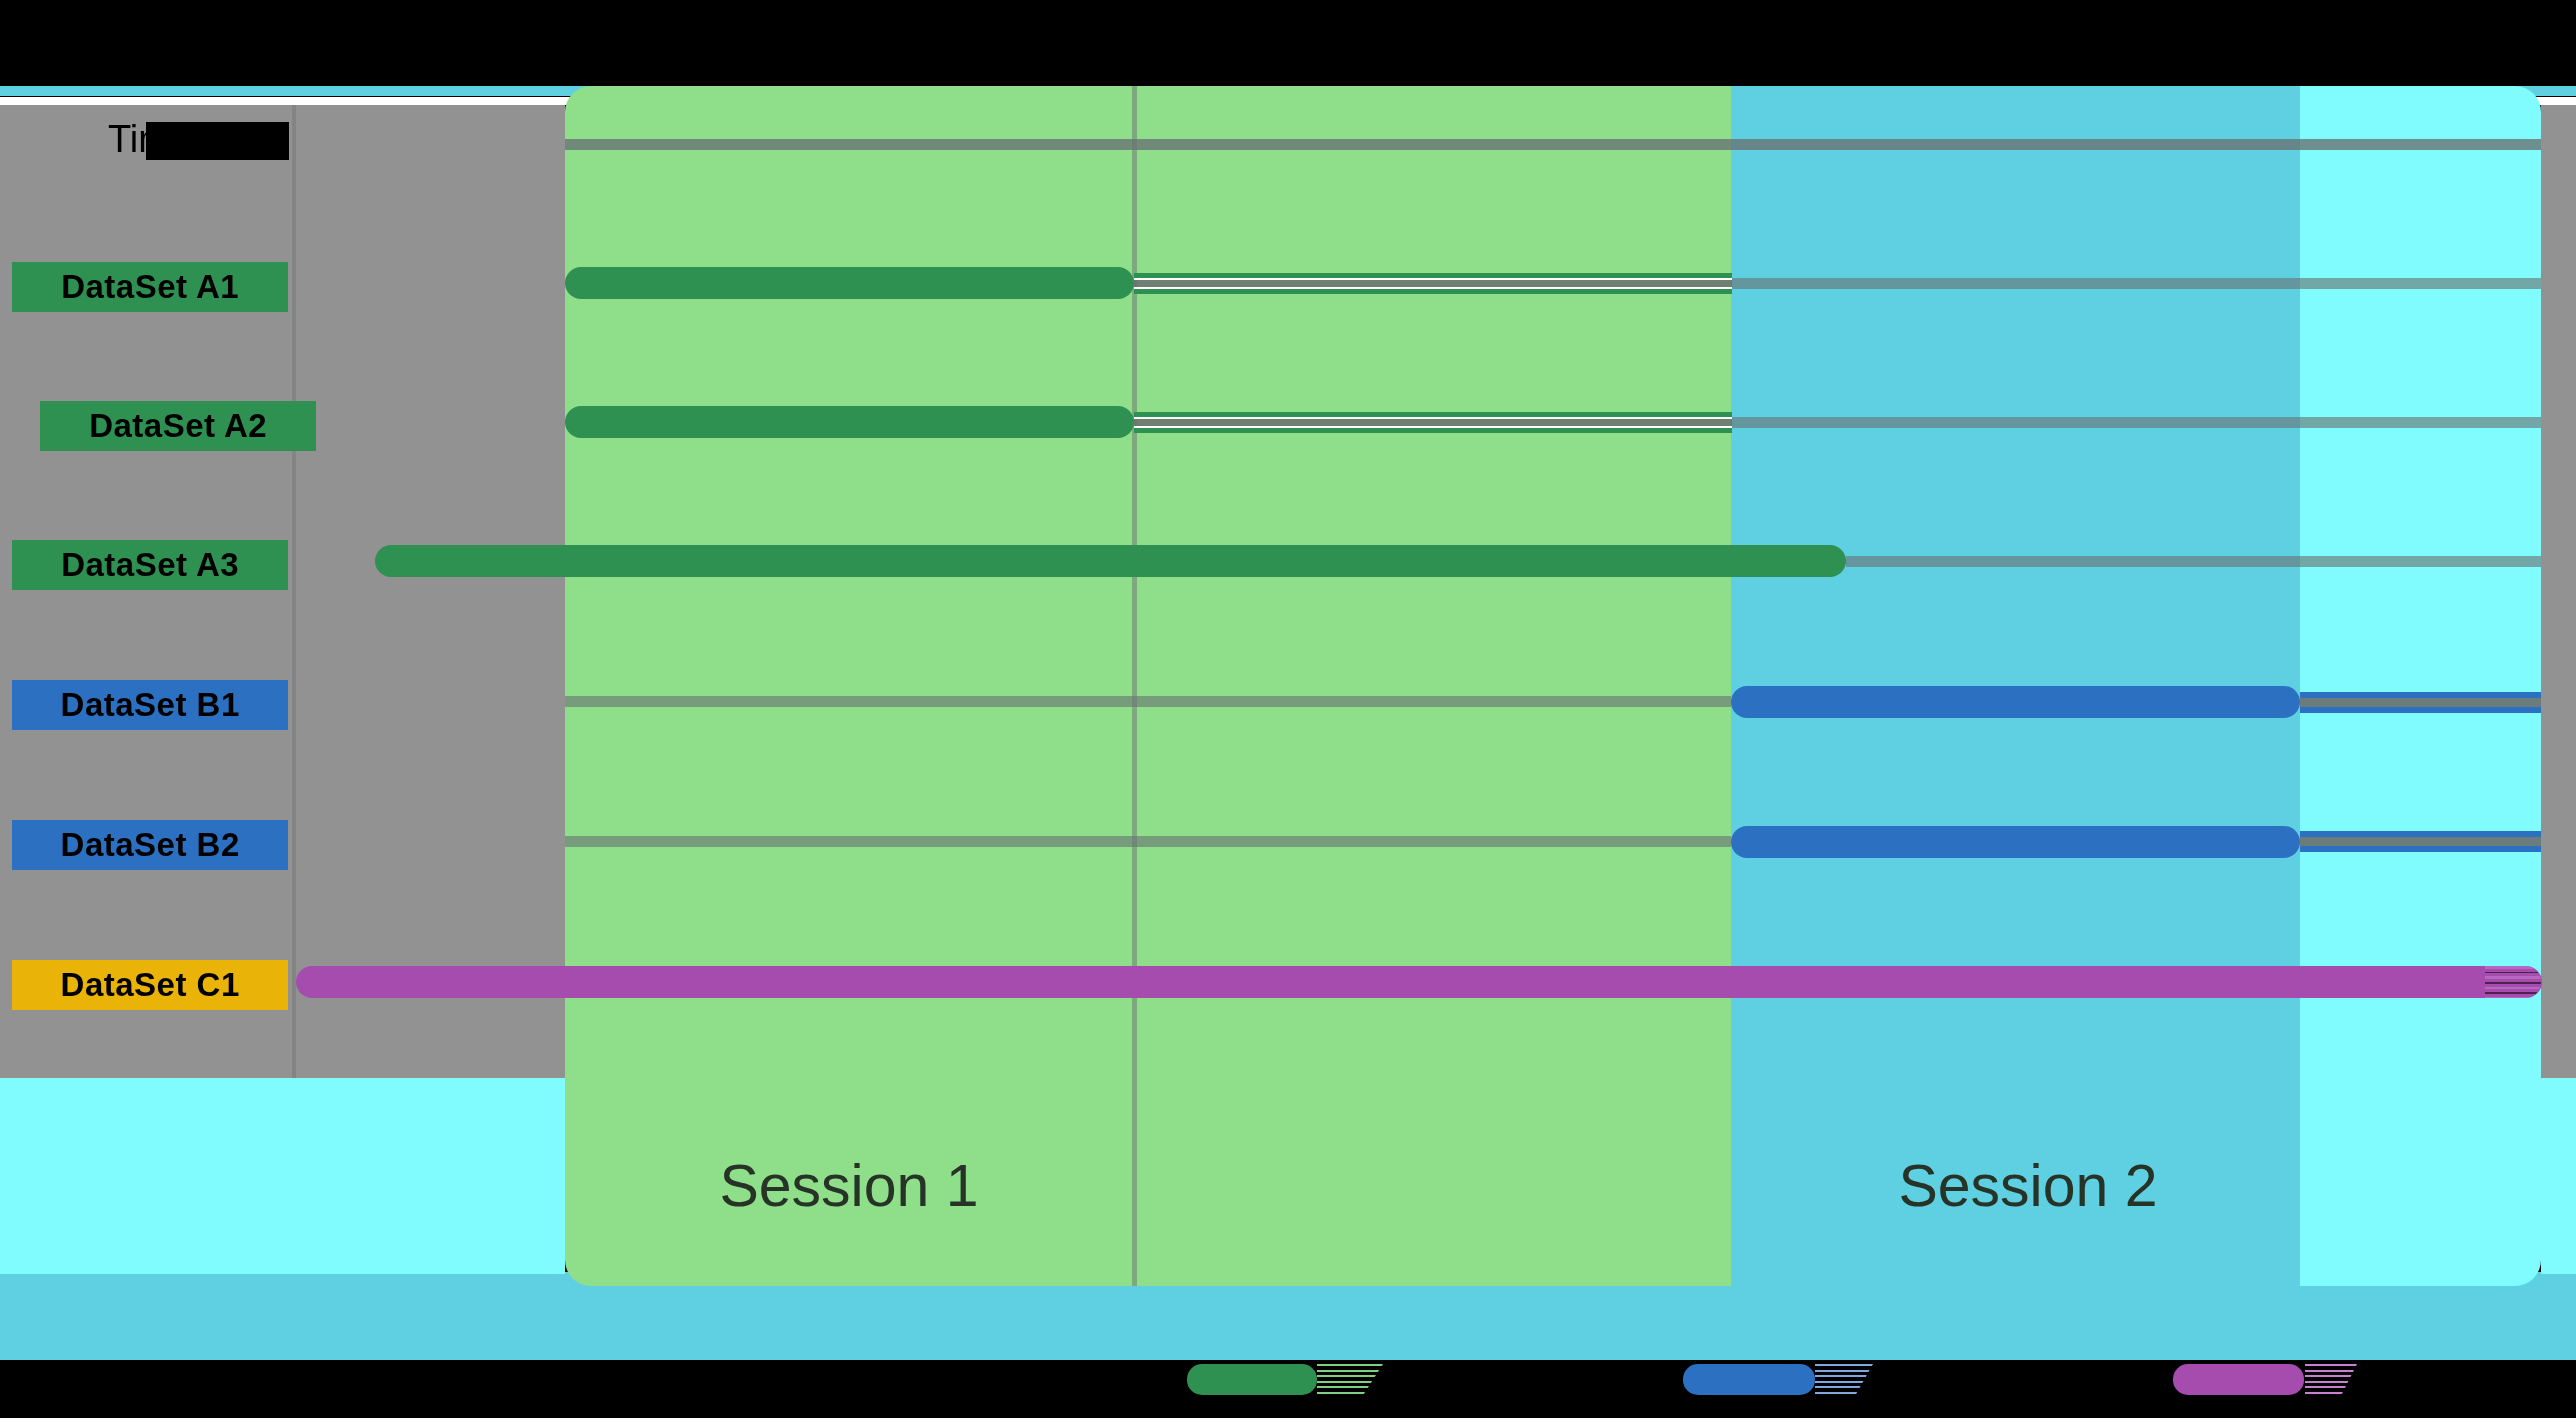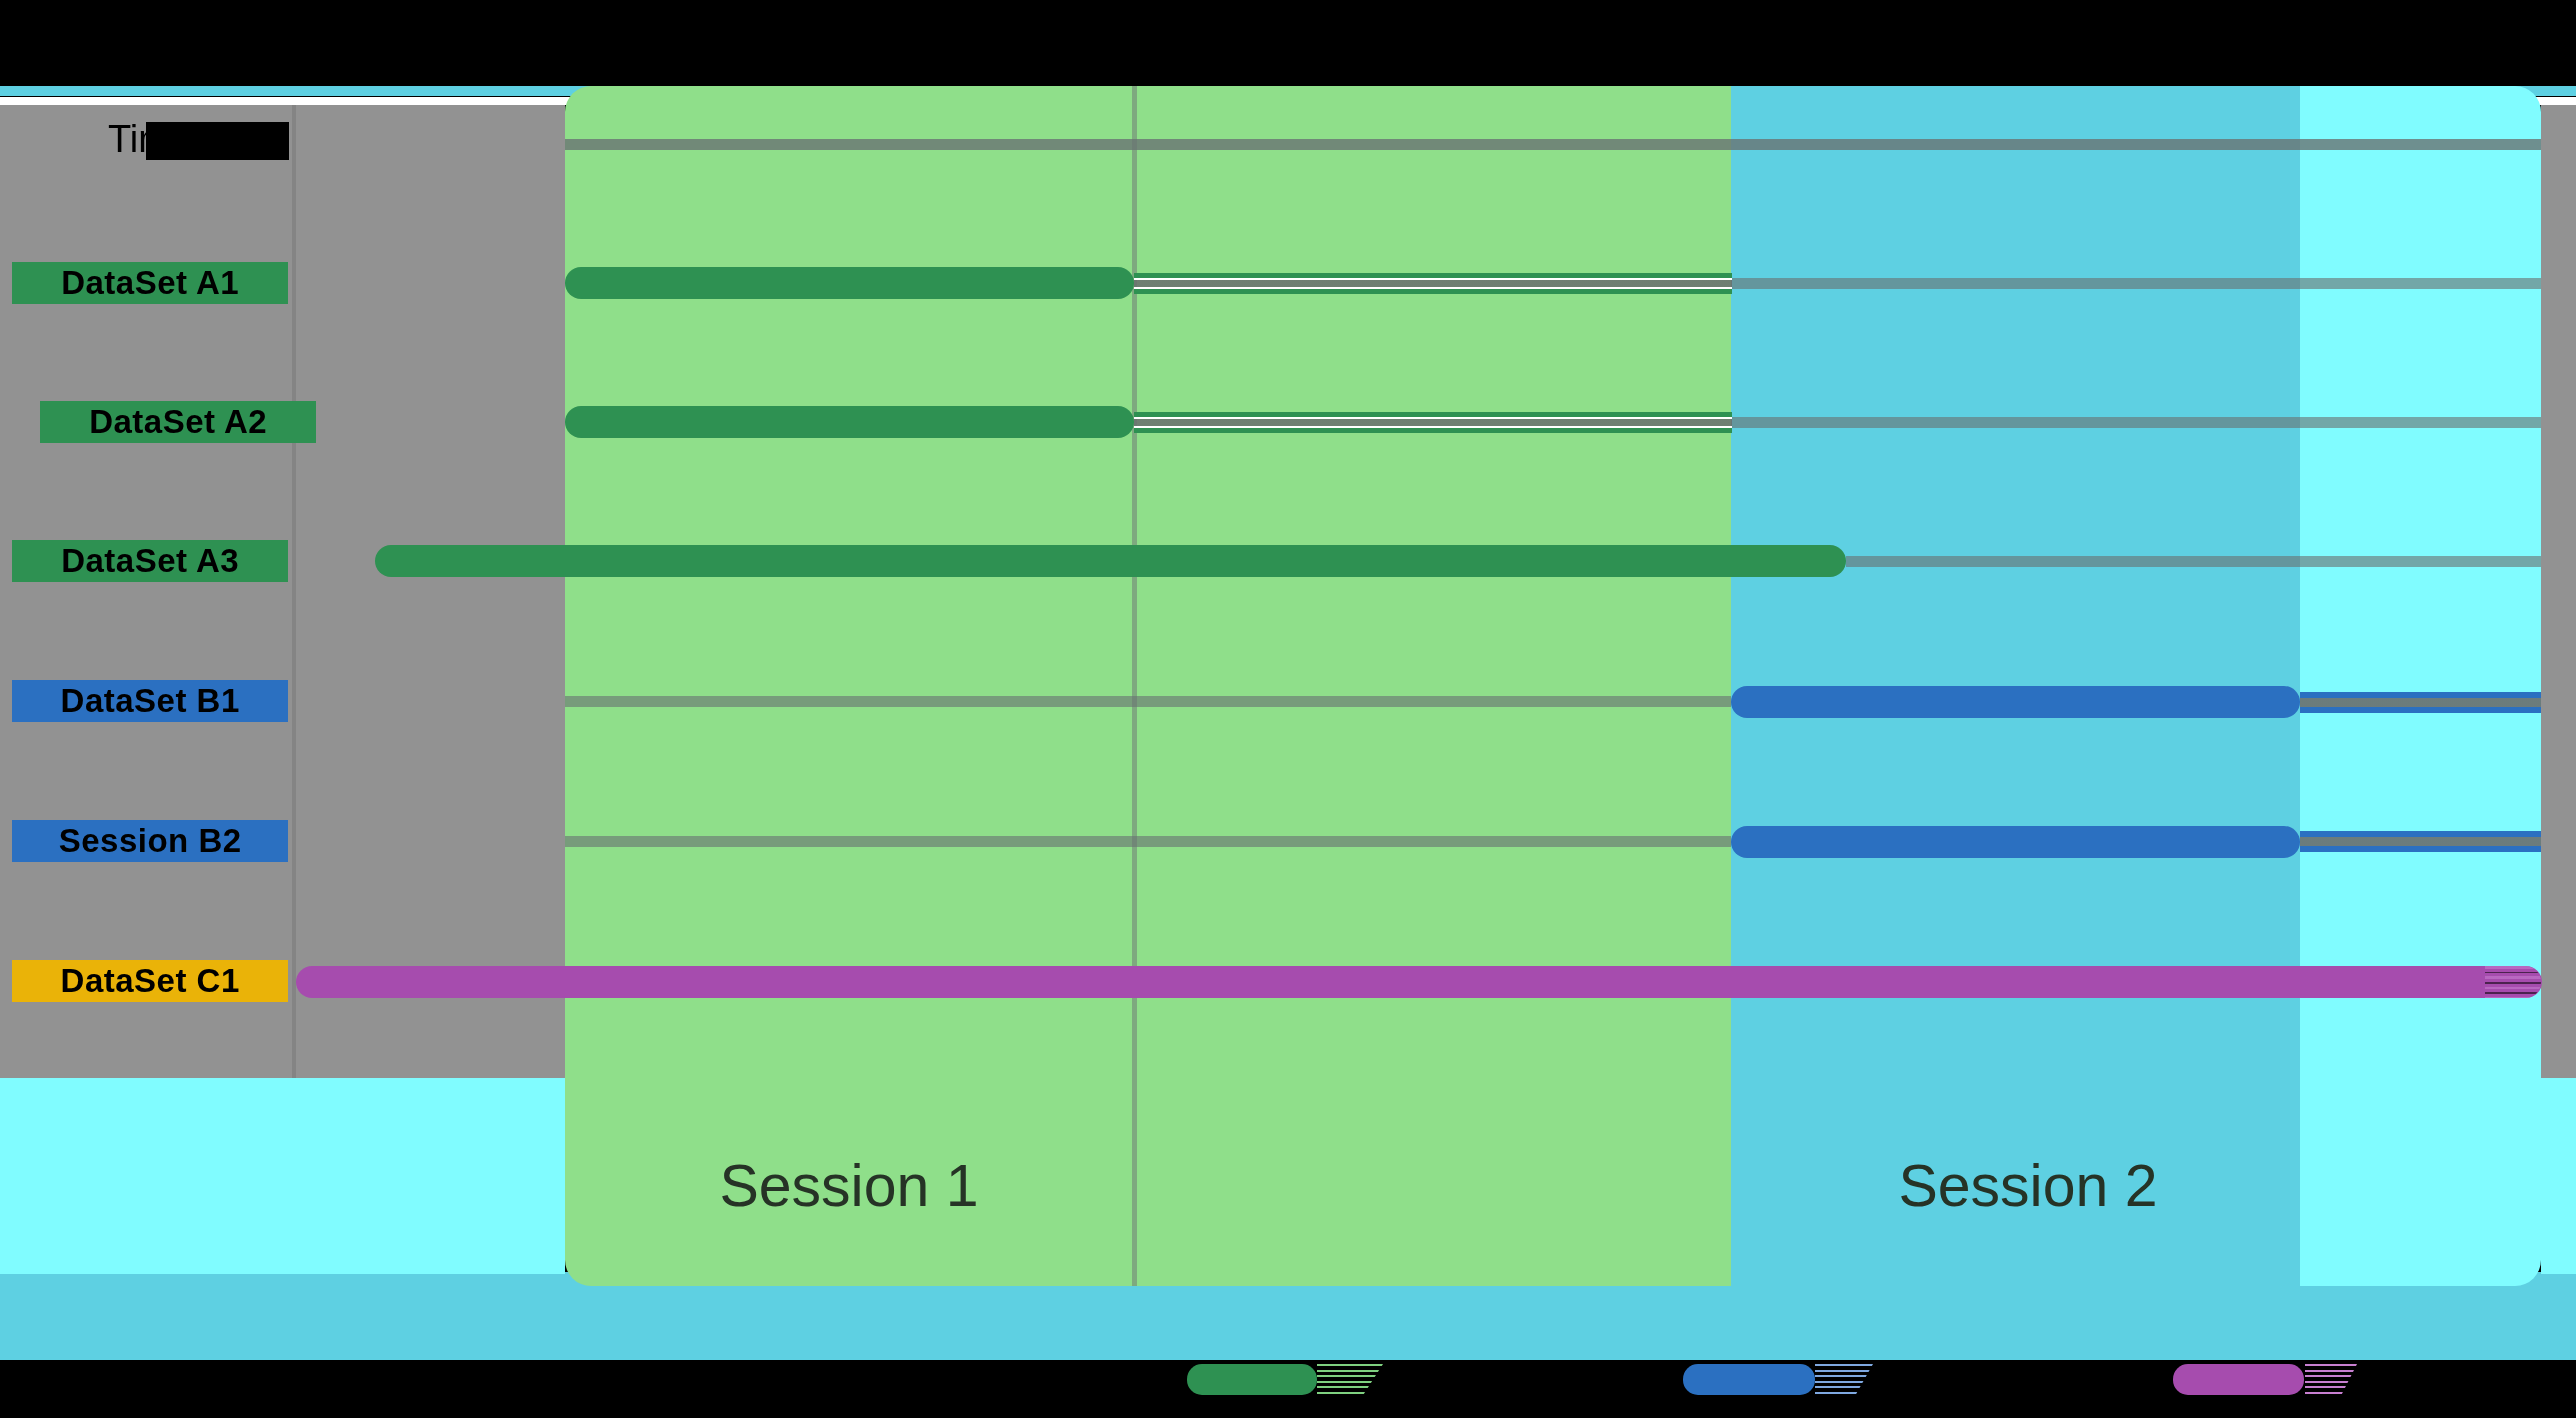--- a/index.html
+++ b/index.html
@@ -1,19 +1,19 @@
 <!DOCTYPE html>
 <html style="font-size:15px"><head>
 <meta charset="utf-8">
 <style>
   html,body{margin:0;padding:0;background:#000;}
   #canvas{position:relative;width:2576px;height:1419px;background:#000;overflow:hidden;
           font-family:"Liberation Sans", sans-serif;}
   .abs{position:absolute;}
-  .label-box{position:absolute;left:12.2px;width:276px;height:42px;display:flex;align-items:center;
+  .label-box{position:absolute;left:12.2px;width:276px;height:50px;display:flex;align-items:center;
              justify-content:center;color:#000;font-size:33px;font-weight:600;letter-spacing:0.5px;}
   .bar{position:absolute;height:32px;border-radius:16px;}
   .mline{position:absolute;height:11.3px;background:rgba(105,115,115,0.62);}
   .hollow-green{position:absolute;height:20.6px;
     background:linear-gradient(180deg,#2e9152 0 4.7px,#ffffff 4.7px 6.6px,rgba(105,110,110,0.85) 6.6px 14px,#ffffff 14px 16px,#2e9152 16px 20.6px);}
   .hollow-blue{position:absolute;height:20.6px;
     background:linear-gradient(180deg,#2b70c1 0 5.6px,rgba(105,110,110,0.9) 5.6px 15px,#2b70c1 15px 20.6px);}
   .session-label{position:absolute;transform:translateX(-50%);font-size:59px;color:#263326;}
   .legend-pill{position:absolute;top:1364px;height:31px;border-radius:15px;}
   .legend-streak{position:absolute;top:1364px;height:31px;clip-path:polygon(0 0,100% 0,70% 100%,0 100%);}
@@ -58,21 +58,21 @@
 
   <div class="label-box" style="top:540px;background:#2e9152;">DataSet A3</div>
   <div class="mline" style="left:1846px;top:556px;width:695px;"></div>
   <div class="bar" style="left:375px;top:545px;width:1471px;background:#2e9152;"></div>
 
   <div class="label-box" style="top:680px;background:#2b70c1;">DataSet B1</div>
   <div class="mline" style="left:565px;top:696px;width:1166px;"></div>
   <div class="hollow-blue" style="left:2300px;top:692px;width:241px;"></div>
   <div class="bar" style="left:1731px;top:686px;width:569px;background:#2b70c1;"></div>
 
-  <div class="label-box" style="top:820px;background:#2b70c1;">Session B2</div>
+  <div class="label-box" style="top:820px;background:#2b70c1;">DataSet B2</div>
   <div class="mline" style="left:565px;top:836px;width:1166px;"></div>
   <div class="hollow-blue" style="left:2300px;top:831px;width:241px;"></div>
   <div class="bar" style="left:1731px;top:826px;width:569px;background:#2b70c1;"></div>
 
   <div class="label-box" style="top:960px;background:#eab308;">DataSet C1</div>
   <div class="bar" style="left:296px;top:966px;width:2246px;background:#a64cae;"></div>
   <div class="abs" style="left:2485px;top:966px;width:56px;height:32px;
               background:repeating-linear-gradient(180deg,#c77fd0 0 2.8px,#a64cae 2.8px 5.6px,#000 5.6px 7.5px,#a64cae 7.5px 10.3px);
               opacity:0.55;border-radius:0 16px 16px 0;"></div>
 

